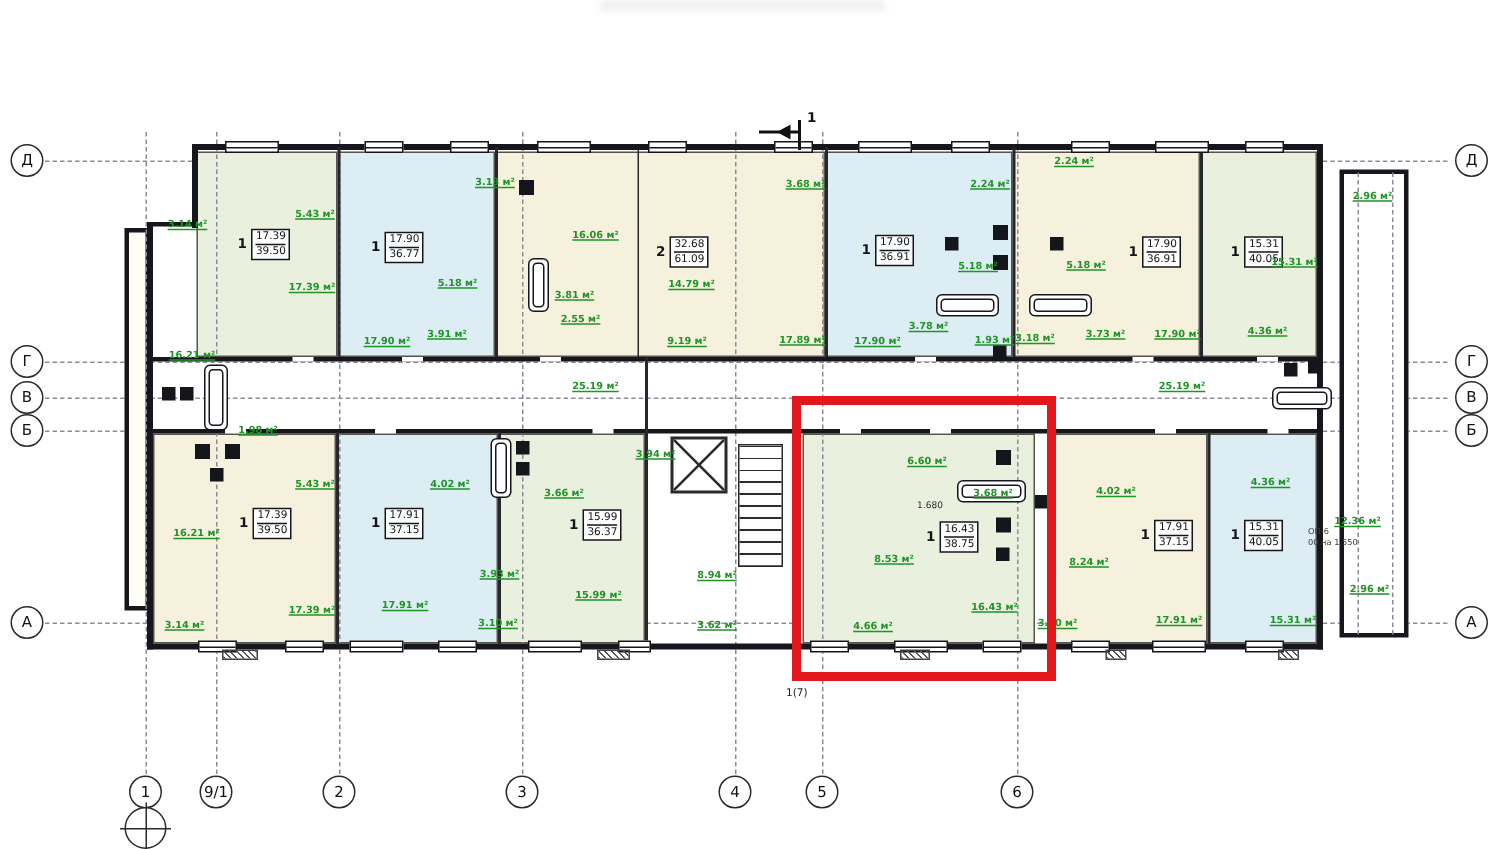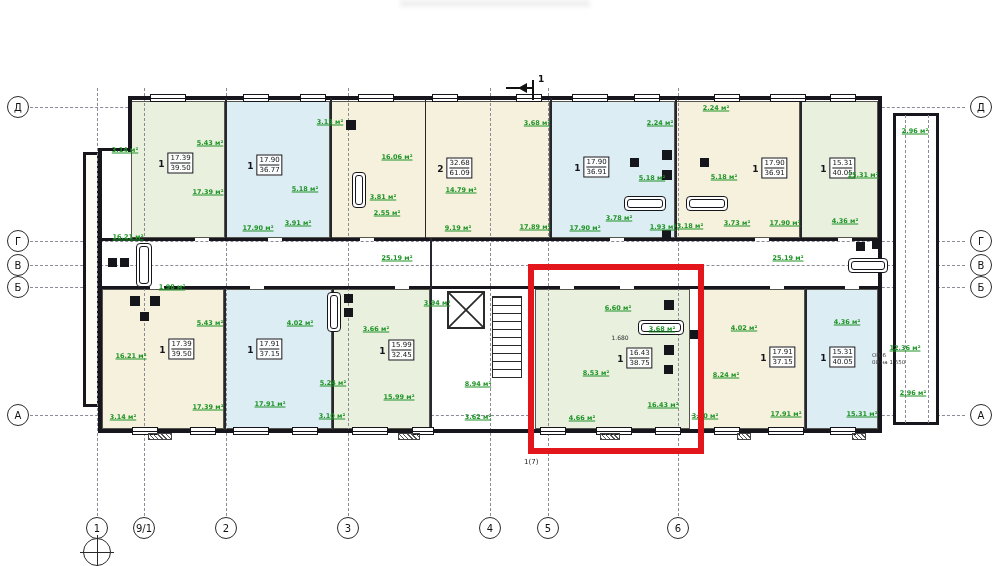--- a/index.html
+++ b/index.html
@@ -173,21 +173,21 @@
       <span class="box">
         <span class="living">17.91</span>
         <span class="total">37.15</span>
       </span>
     </div>
     <div class="abs unit" style="left: 332px; top: 289px; width: 98px; height: 140px; background: rgb(233, 240, 222);"></div>
     <div class="abs aptlabel" style="left: 397px; top: 350px;">
       <span class="rooms">1</span>
       <span class="box">
         <span class="living">15.99</span>
-        <span class="total">32.45</span>
+        <span class="total">36.37</span>
       </span>
     </div>
     <div class="abs unit" style="left: 535px; top: 289px; width: 155px; height: 140px; background: rgb(233, 240, 222);"></div>
     <div class="abs aptlabel" style="left: 635px; top: 358px;">
       <span class="rooms">1</span>
       <span class="box">
         <span class="living">16.43</span>
         <span class="total">38.75</span>
       </span>
     </div>
@@ -390,21 +390,21 @@
     <div class="abs grnlbl" style="left: 845px; top: 221px;">4.36 м²</div>
     <div class="abs grnlbl" style="left: 397px; top: 258px;">25.19 м²</div>
     <div class="abs grnlbl" style="left: 788px; top: 258px;">25.19 м²</div>
     <div class="abs grnlbl" style="left: 172px; top: 287px;">1.98 м²</div>
     <div class="abs grnlbl" style="left: 210px; top: 323px;">5.43 м²</div>
     <div class="abs grnlbl" style="left: 131px; top: 356px;">16.21 м²</div>
     <div class="abs grnlbl" style="left: 208px; top: 407px;">17.39 м²</div>
     <div class="abs grnlbl" style="left: 123px; top: 417px;">3.14 м²</div>
     <div class="abs grnlbl" style="left: 270px; top: 404px;">17.91 м²</div>
     <div class="abs grnlbl" style="left: 300px; top: 323px;">4.02 м²</div>
-    <div class="abs grnlbl" style="left: 333px; top: 383px;">5.24 м²</div>
+    <div class="abs grnlbl" style="left: 333px; top: 383px;">3.93 м²</div>
     <div class="abs grnlbl" style="left: 332px; top: 416px;">3.10 м²</div>
     <div class="abs grnlbl" style="left: 376px; top: 329px;">3.66 м²</div>
     <div class="abs grnlbl" style="left: 437px; top: 303px;">3.94 м²</div>
     <div class="abs grnlbl" style="left: 399px; top: 397px;">15.99 м²</div>
     <div class="abs grnlbl" style="left: 478px; top: 384px;">8.94 м²</div>
     <div class="abs grnlbl" style="left: 478px; top: 417px;">3.62 м²</div>
     <div class="abs grnlbl" style="left: 618px; top: 308px;">6.60 м²</div>
     <div class="abs grnlbl" style="left: 662px; top: 329px;">3.68 м²</div>
     <div class="abs grnlbl" style="left: 596px; top: 373px;">8.53 м²</div>
     <div class="abs grnlbl" style="left: 663px; top: 405px;">16.43 м²</div>

